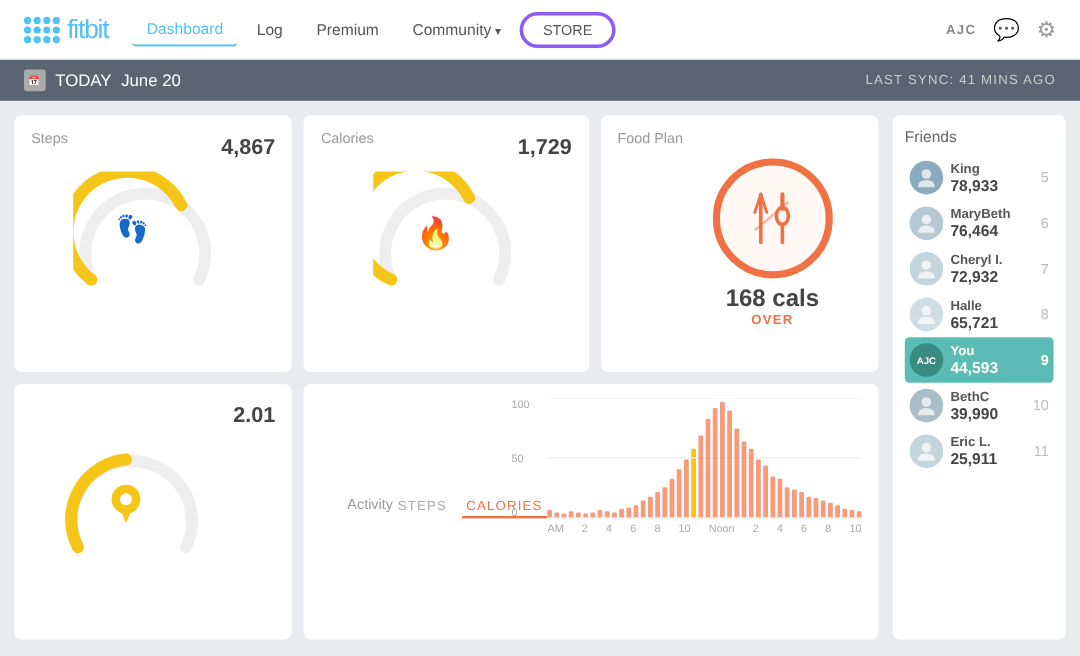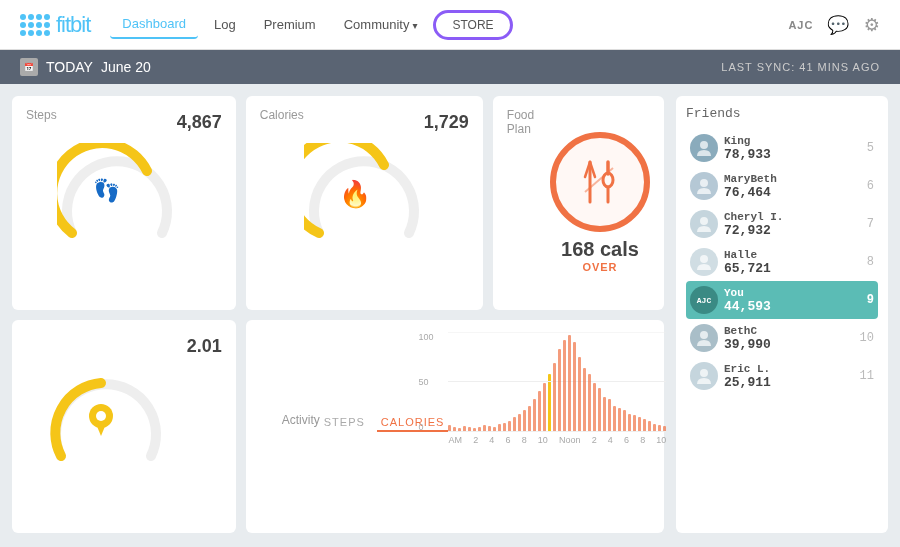--- a/index.html
+++ b/index.html
@@ -270,27 +270,26 @@
     }
 
     
     .distance-card {
       grid-column: 1;
       grid-row: 2;
     }
 
     
     .friends-panel {
-      width: 212px;
+      width: 144px;
       background: #fff;
       border-radius: 6px;
       padding: 10px;
       display: flex;
       flex-direction: column;
-      font-family: Liberation Mono, monospace;
     }
     .friends-title {
       font-size: 13px;
       color: #666;
       margin-bottom: 8px;
       font-weight: normal;
     }
     .friend-item {
       display: flex;
       align-items: center;

